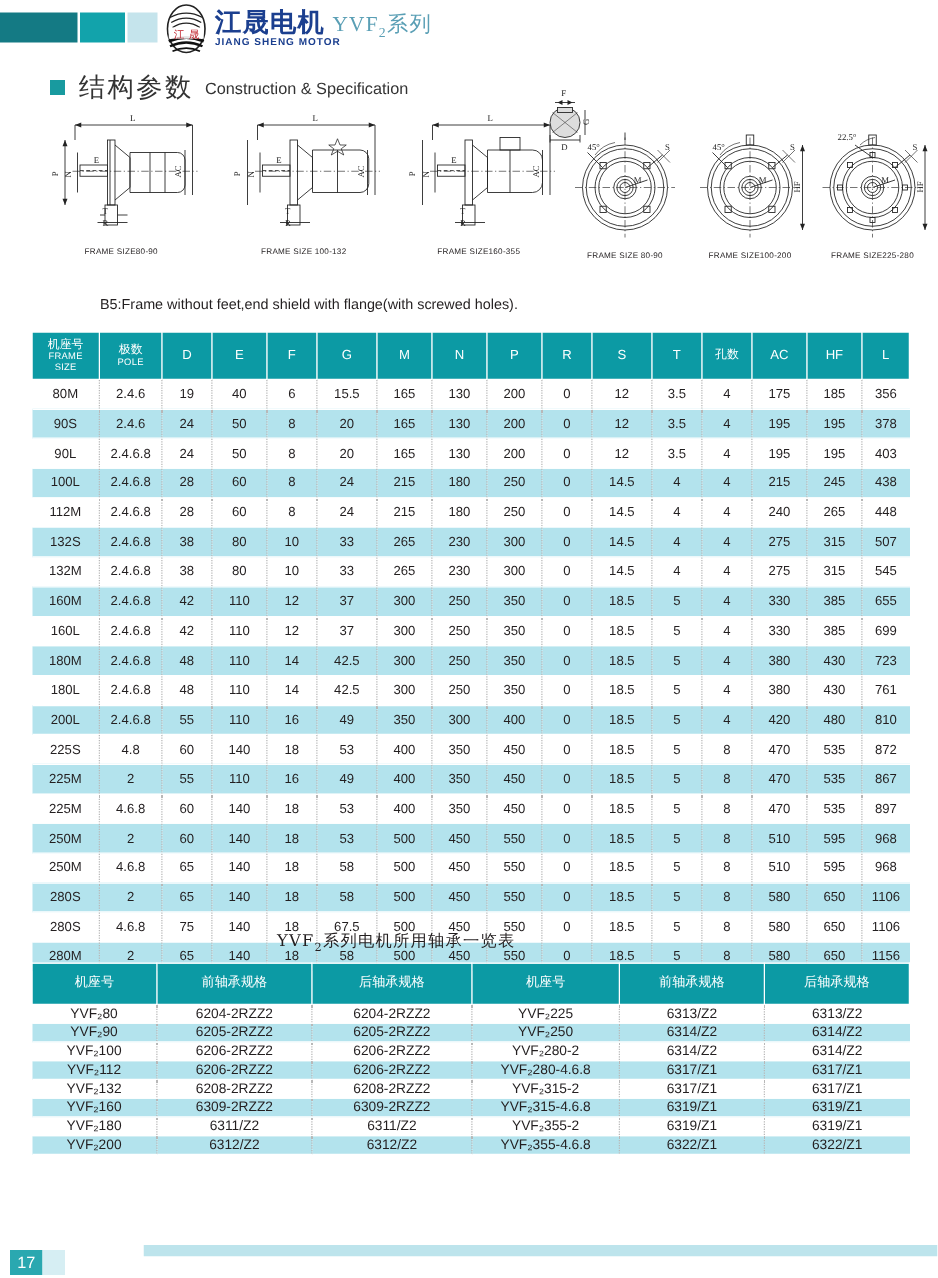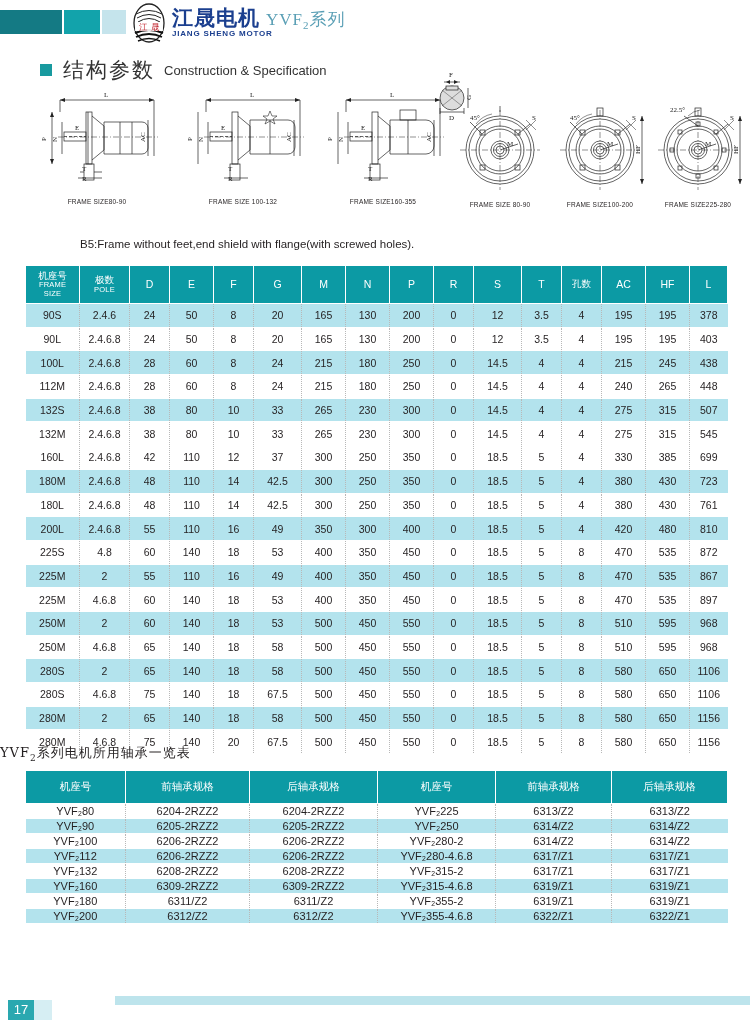--- a/index.html
+++ b/index.html
@@ -59,21 +59,21 @@
 
   
   #spec-table { left:25px; top:265px; width:702px; font-size:10.5px; }
   #spec-table th { height:38px; font-size:10.5px; vertical-align:middle; }
   #spec-table th .cn { font-family:"DejaVu Sans", sans-serif; font-size:9.5px; display:block; }
   #spec-table th .en { font-size:7.5px; display:block; letter-spacing:0.2px; }
   #spec-table td { height:23.7px; }
   #spec-table td:last-child { border-right:none; }
 
   
-  #bearing-title { position:absolute; top:744px; left:0; width:634px; 
+  #bearing-title { position:absolute; top:744px; left:0; width:634px; text-align:center;
                    font-family:"DejaVu Serif", serif; font-size:13px; color:#231f20; letter-spacing:1px; }
   #bearing-title sub { font-size:9px; }
   #bearing-table { left:25px; top:770px; width:702px; font-size:11px; }
   #bearing-table th { height:33px; font-family:"DejaVu Sans", sans-serif; font-size:10.5px; vertical-align:middle; }
   #bearing-table td { height:15px; }
   #bearing-table td:last-child { border-right:none; }
 
   
   #footer-strip { position:absolute; left:115px; top:996px; width:635px; height:9px; background:#bde4ec; }
   #page-num { position:absolute; left:8px; top:1000px; width:26px; height:20px;
@@ -430,20 +430,38 @@
         <th><span class="">T</span></th>
         <th>
           <span class="cn">孔数</span>
         </th>
         <th><span class="">AC</span></th>
         <th><span class="">HF</span></th>
         <th><span class="">L</span></th>
       </tr>
     </thead>
   <tbody>
+      <tr class="norm">
+        <td>80M</td>
+        <td>2.4.6</td>
+        <td>19</td>
+        <td>40</td>
+        <td>6</td>
+        <td>15.5</td>
+        <td>165</td>
+        <td>130</td>
+        <td>200</td>
+        <td>0</td>
+        <td>12</td>
+        <td>3.5</td>
+        <td>4</td>
+        <td>175</td>
+        <td>185</td>
+        <td>356</td>
+      </tr>
       <tr class="alt">
         <td>90S</td>
         <td>2.4.6</td>
         <td>24</td>
         <td>50</td>
         <td>8</td>
         <td>20</td>
         <td>165</td>
         <td>130</td>
         <td>200</td>
@@ -537,20 +555,38 @@
         <td>265</td>
         <td>230</td>
         <td>300</td>
         <td>0</td>
         <td>14.5</td>
         <td>4</td>
         <td>4</td>
         <td>275</td>
         <td>315</td>
         <td>545</td>
+      </tr>
+      <tr class="alt">
+        <td>160M</td>
+        <td>2.4.6.8</td>
+        <td>42</td>
+        <td>110</td>
+        <td>12</td>
+        <td>37</td>
+        <td>300</td>
+        <td>250</td>
+        <td>350</td>
+        <td>0</td>
+        <td>18.5</td>
+        <td>5</td>
+        <td>4</td>
+        <td>330</td>
+        <td>385</td>
+        <td>655</td>
       </tr>
       <tr class="norm">
         <td>160L</td>
         <td>2.4.6.8</td>
         <td>42</td>
         <td>110</td>
         <td>12</td>
         <td>37</td>
         <td>300</td>
         <td>250</td>

